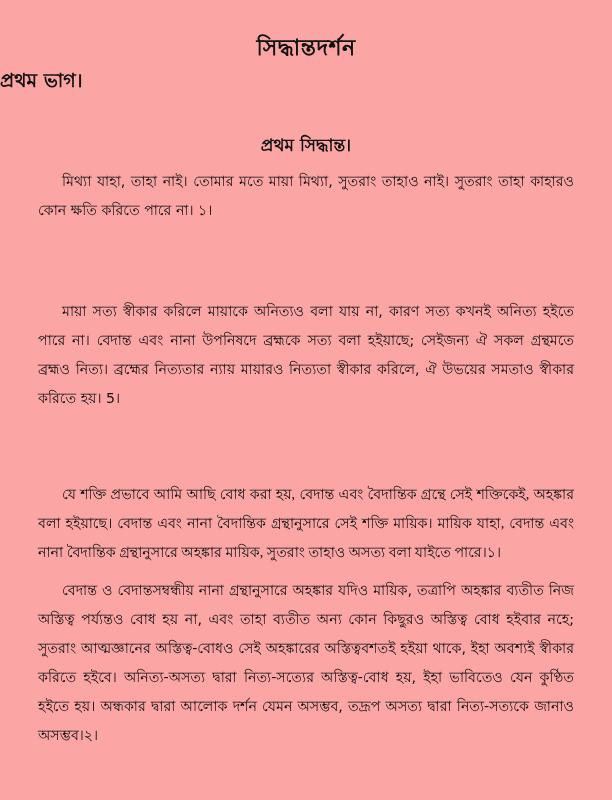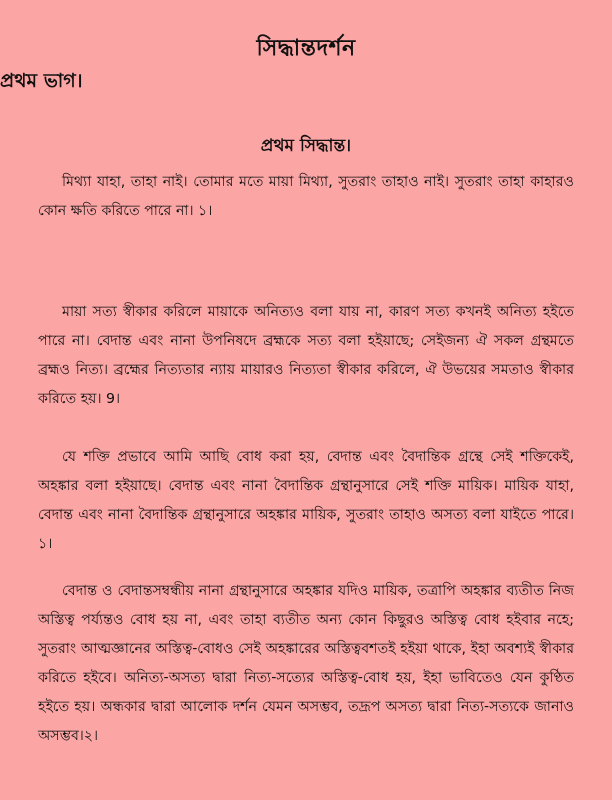--- a/index.html
+++ b/index.html
@@ -17,17 +17,17 @@
 </style>
 </head>
 <body>
 
 <div class="page">
   <div class="book-title">সিদ্ধান্তদর্শন</div>
   <div class="part-title">প্রথম ভাগ।</div>
 
   <div class="section-title" style="top:132px;">প্রথম সিদ্ধান্ত।</div>
   <div class="para" style="top:159px;margin-top:8px;"><span class="indent"></span><span>মিথ্যা যাহা, তাহা নাই। তোমার মতে মায়া মিথ্যা, সুতরাং তাহাও নাই। সুতরাং তাহা কাহারও কোন ক্ষতি করিতে পারে না। ১।</span></div>
-  <div class="para" style="top:297px;"><span class="indent"></span><span>মায়া সত্য স্বীকার করিলে মায়াকে অনিত্যও বলা যায় না, কারণ সত্য কখনই অনিত্য হইতে পারে না। বেদান্ত এবং নানা উপনিষদে ব্রহ্মকে সত্য বলা হইয়াছে; সেইজন্য ঐ সকল গ্রন্থমতে ব্রহ্মও নিত্য। ব্রহ্মের নিত্যতার ন্যায় মায়ারও নিত্যতা স্বীকার করিলে, ঐ উভয়ের সমতাও স্বীকার করিতে হয়। 9।</span></div>
+  <div class="para" style="top:297px;"><span class="indent"></span><span>মায়া সত্য স্বীকার করিলে মায়াকে অনিত্যও বলা যায় না, কারণ সত্য কখনই অনিত্য হইতে পারে না। বেদান্ত এবং নানা উপনিষদে ব্রহ্মকে সত্য বলা হইয়াছে; সেইজন্য ঐ সকল গ্রন্থমতে ব্রহ্মও নিত্য। ব্রহ্মের নিত্যতার ন্যায় মায়ারও নিত্যতা স্বীকার করিলে, ঐ উভয়ের সমতাও স্বীকার করিতে হয়। 5।</span></div>
 
-  <div class="para" style="top:442px;"><span class="indent"></span><span>যে শক্তি প্রভাবে আমি আছি বোধ করা হয়, বেদান্ত এবং বৈদান্তিক গ্রন্থে সেই শক্তিকেই, অহঙ্কার বলা হইয়াছে। বেদান্ত এবং নানা বৈদান্তিক গ্রন্থানুসারে সেই শক্তি মায়িক। মায়িক যাহা, বেদান্ত এবং নানা বৈদান্তিক গ্রন্থানুসারে অহঙ্কার মায়িক, সুতরাং তাহাও অসত্য বলা যাইতে পারে।১।</span></div>
+  <div class="para" style="top:480px;font-family:Liberation Serif, serif;"><span class="indent"></span><span>যে শক্তি প্রভাবে আমি আছি বোধ করা হয়, বেদান্ত এবং বৈদান্তিক গ্রন্থে সেই শক্তিকেই, অহঙ্কার বলা হইয়াছে। বেদান্ত এবং নানা বৈদান্তিক গ্রন্থানুসারে সেই শক্তি মায়িক। মায়িক যাহা, বেদান্ত এবং নানা বৈদান্তিক গ্রন্থানুসারে অহঙ্কার মায়িক, সুতরাং তাহাও অসত্য বলা যাইতে পারে।১।</span></div>
   <div class="para" style="top:576px;"><span class="indent"></span><span>বেদান্ত ও বেদান্তসম্বন্ধীয় নানা গ্রন্থানুসারে অহঙ্কার যদিও মায়িক, তত্রাপি অহঙ্কার ব্যতীত নিজ অস্তিত্ব পর্য্যন্তও বোধ হয় না, এবং তাহা ব্যতীত অন্য কোন কিছুরও অস্তিত্ব বোধ হইবার নহে; সুতরাং আত্মজ্ঞানের অস্তিত্ব-বোধও সেই অহঙ্কারের অস্তিত্ববশতই হইয়া থাকে, ইহা অবশ্যই স্বীকার করিতে হইবে। অনিত্য-অসত্য দ্বারা নিত্য-সত্যের অস্তিত্ব-বোধ হয়, ইহা ভাবিতেও যেন কুণ্ঠিত হইতে হয়। অন্ধকার দ্বারা আলোক দর্শন যেমন অসম্ভব, তদ্রূপ অসত্য দ্বারা নিত্য-সত্যকে জানাও অসম্ভব।২।</span></div>
 </div>
 
 </body></html>

